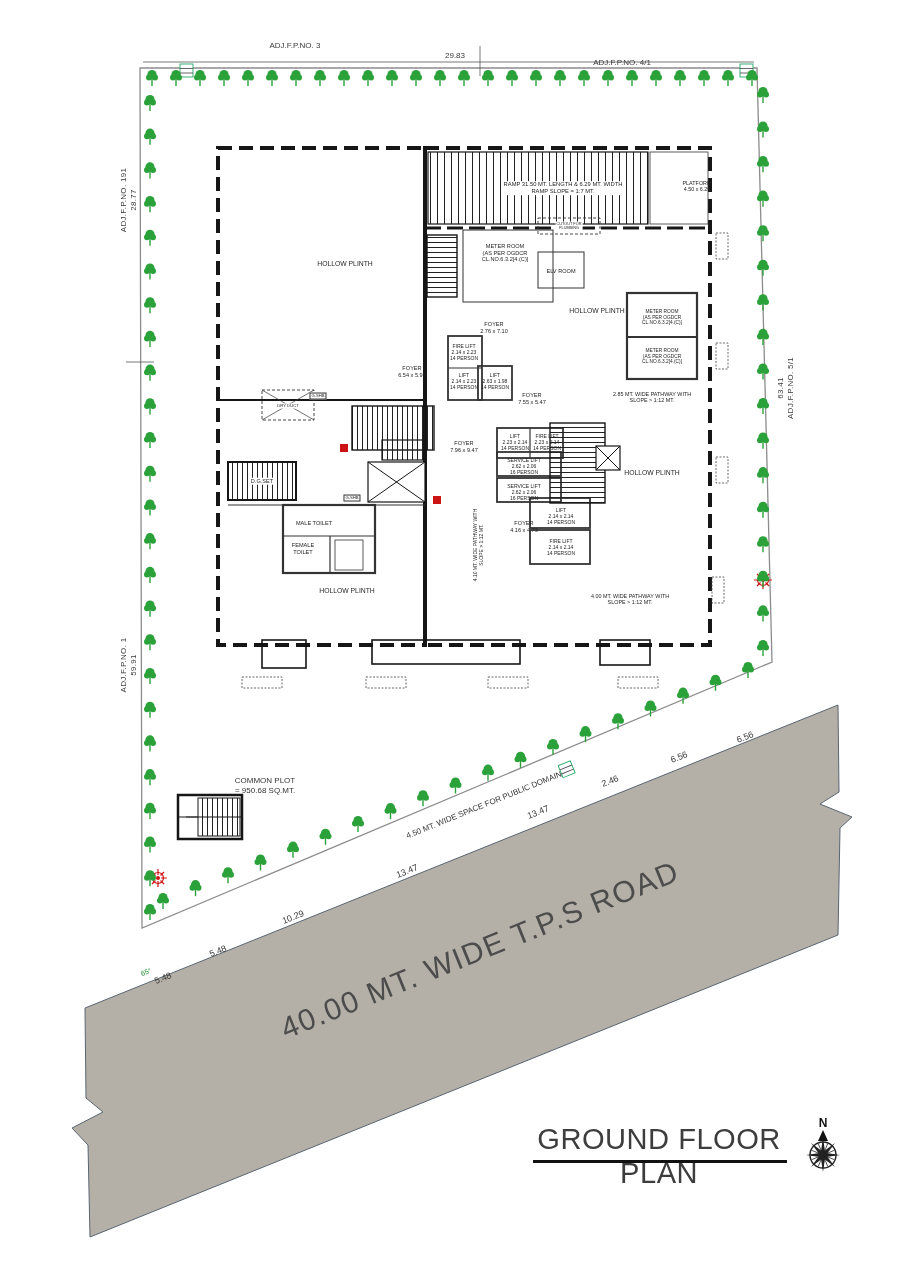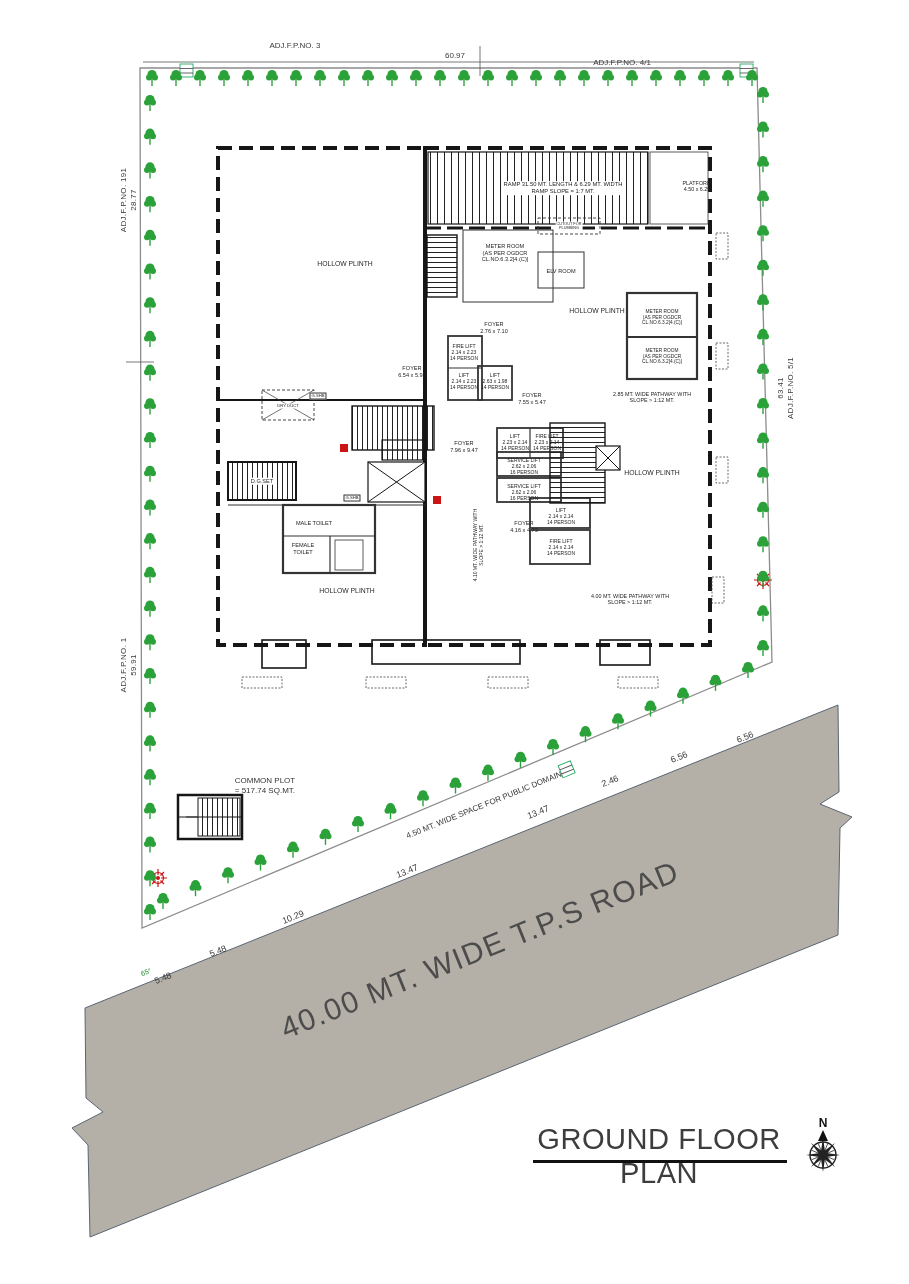--- a/index.html
+++ b/index.html
@@ -15,21 +15,21 @@
   .dim{position:absolute;transform:translate(-50%,-50%) rotate(-22deg);
        font-size:9px;color:#3a3a3a;}
   #title{position:absolute;left:533px;top:1122px;width:260px;text-align:center;
          font-size:30px;color:#3d3d3d;letter-spacing:.5px;transform:scaleX(.97);transform-origin:left;}
   #title-rule{position:absolute;left:533px;top:1160px;width:254px;height:3px;background:#111;}
   #road-label{position:absolute;left:480px;top:950px;transform:translate(-50%,-50%) rotate(-22deg);
               font-size:30px;color:#4c4c4c;letter-spacing:1.5px;white-space:nowrap;}
   #public-domain{position:absolute;left:484px;top:805px;transform:translate(-50%,-50%) rotate(-22deg);
                  font-size:8px;color:#3a3a3a;white-space:nowrap;}
   #common-plot{position:absolute;left:265px;top:786px;transform:translate(-50%,-50%);
-               font-size:8px;text-align:left;color:#333;line-height:1.3;}
+               font-size:8px;text-align:right;color:#333;line-height:1.3;}
   #angle-label{position:absolute;left:146px;top:972px;transform:translate(-50%,-50%) rotate(-22deg);
                font-size:7px;color:#1f8a2d;}
   .toplbl{position:absolute;transform:translate(-50%,-50%);font-size:8px;color:#3a3a3a;}
 </style>
 </head>
 <body>
 
 <div id="stage">
 
   <svg id="plan" width="909" height="1284" viewBox="0 0 909 1284">
@@ -706,39 +706,39 @@
         <polygon fill="#222" points="840.0,1155.0 823.0,1157.6 823.0,1152.4"></polygon>
         <polygon fill="#222" points="835.0,1167.0 821.2,1156.8 824.8,1153.2"></polygon>
         <polygon fill="#222" points="823.0,1172.0 820.4,1155.0 825.6,1155.0"></polygon>
         <polygon fill="#222" points="811.0,1167.0 821.2,1153.2 824.8,1156.8"></polygon>
         <polygon fill="#222" points="806.0,1155.0 823.0,1152.4 823.0,1157.6"></polygon>
         <polygon fill="#222" points="811.0,1143.0 824.8,1153.2 821.2,1156.8"></polygon>
       </g>
   </svg>
 
   <div class="toplbl" style="left:295px;top:45px">ADJ.F.P.NO. 3</div>
-  <div class="toplbl" style="left:455px;top:55px">60.97</div>
+  <div class="toplbl" style="left:455px;top:55px">29.83</div>
   <div class="toplbl" style="left:622px;top:62px">ADJ.F.P.NO. 4/1</div>
 
   <div class="sideLbl" style="left:129px;top:200px">
     <div>ADJ.F.P.NO. 191</div>
     <div>28.77</div>
   </div>
   <div class="sideLbl" style="left:129px;top:665px">
     <div>ADJ.F.P.NO. 1</div>
     <div>59.91</div>
   </div>
   <div class="sideLbl" style="left:786px;top:388px">
     <div>63.41</div>
     <div>ADJ.F.P.NO. 5/1</div>
   </div>
 
   <div id="common-plot">
     <div>COMMON PLOT</div>
-    <div>= 517.74 SQ.MT.</div>
+    <div>= 950.68 SQ.MT.</div>
   </div>
 
   <div id="public-domain">4.50 MT. WIDE SPACE FOR PUBLIC DOMAIN</div>
 
   <div id="road-label">40.00 MT. WIDE T.P.S ROAD</div>
 
   <div id="angle-label">65°</div>
 
   <div id="labels">
       <div class="lbl" style="left: 345px; top: 264px; font-size: 6.8px;">

